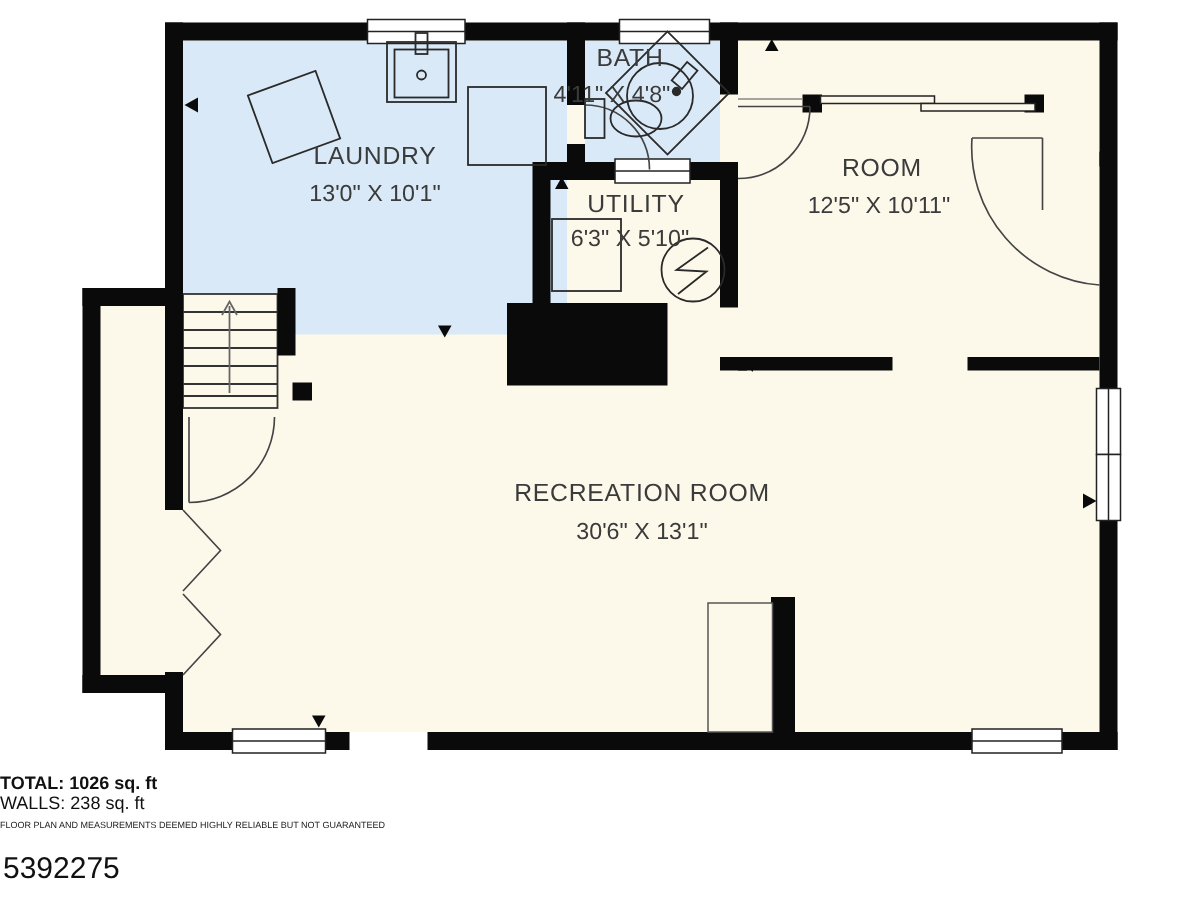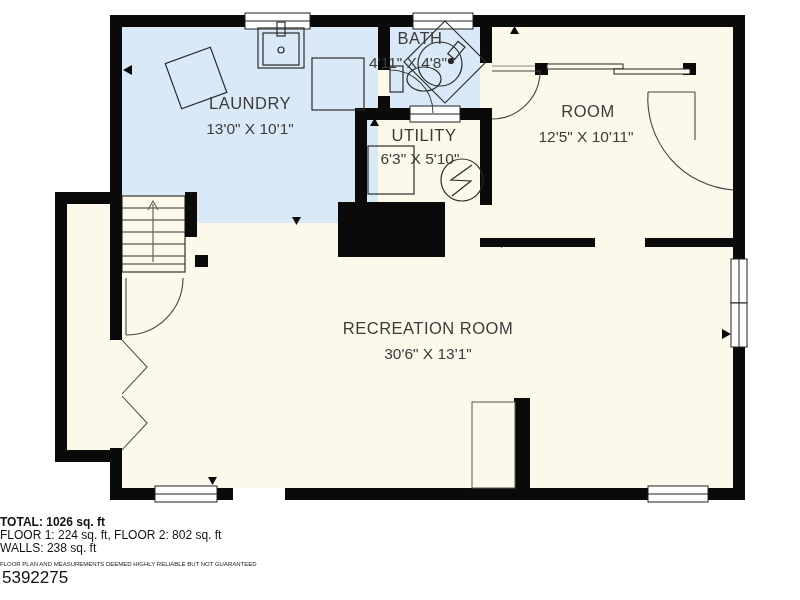--- a/index.html
+++ b/index.html
@@ -5,21 +5,21 @@
   html,body{margin:0;padding:0;background:#ffffff;}
   body{width:800px;height:600px;position:relative;font-family:"Liberation Sans",sans-serif;overflow:hidden;}
   .plan{position:absolute;left:0;top:0;width:800px;height:510px;}
   svg text{fill:#3b3b3b;}
   .room-name{font-size:16.5px;letter-spacing:0.5px;}
   .room-dim{font-size:15.5px;}
   .footer{position:absolute;left:0;top:516px;width:780px;text-align:left;color:#111;}
   .footer .l1{font-size:12px;font-weight:bold;line-height:13px;}
   .footer .l2,.footer .l3,.footer .l4{font-size:12px;line-height:13px;}
   .footer .disclaimer{font-size:6px;margin-top:6px;color:#222;}
-  .listing-id{position:absolute;left:2px;top:568px;font-size:17px;color:#111;text-align:right;}
+  .listing-id{position:absolute;left:2px;top:568px;font-size:20px;color:#111;text-align:right;}
 </style>
 </head>
 <body>
 
 <div class="plan">
 <svg width="800" height="510" viewBox="0 0 800 510" xmlns="http://www.w3.org/2000/svg">
 
   <rect x="110" y="15" width="635" height="485" fill="#fcf8ea"></rect>
   <rect x="55" y="192" width="67" height="270" fill="#fcf8ea"></rect>
   <rect x="122" y="27" width="256" height="196" fill="#d9e9f7"></rect>
@@ -161,18 +161,17 @@
     <text class="room-name" x="588" y="117">ROOM</text>
     <text class="room-dim" x="586" y="142">12'5" X 10'11"</text>
     <text class="room-name" x="428" y="334">RECREATION ROOM</text>
     <text class="room-dim" x="428" y="359">30'6" X 13'1"</text>
   </g>
 </svg>
 </div>
 
 <div class="footer">
   <div class="l1">TOTAL: 1026 sq. ft</div>
-  <div class="l2">FLOOR 1: 224 sq. ft, FLOOR 2: 802 sq. ft</div>
   <div class="l4">WALLS: 238 sq. ft</div>
   <div class="disclaimer">FLOOR PLAN AND MEASUREMENTS DEEMED HIGHLY RELIABLE BUT NOT GUARANTEED</div>
 </div>
 
 <div class="listing-id">5392275</div>
 
 </body></html>

